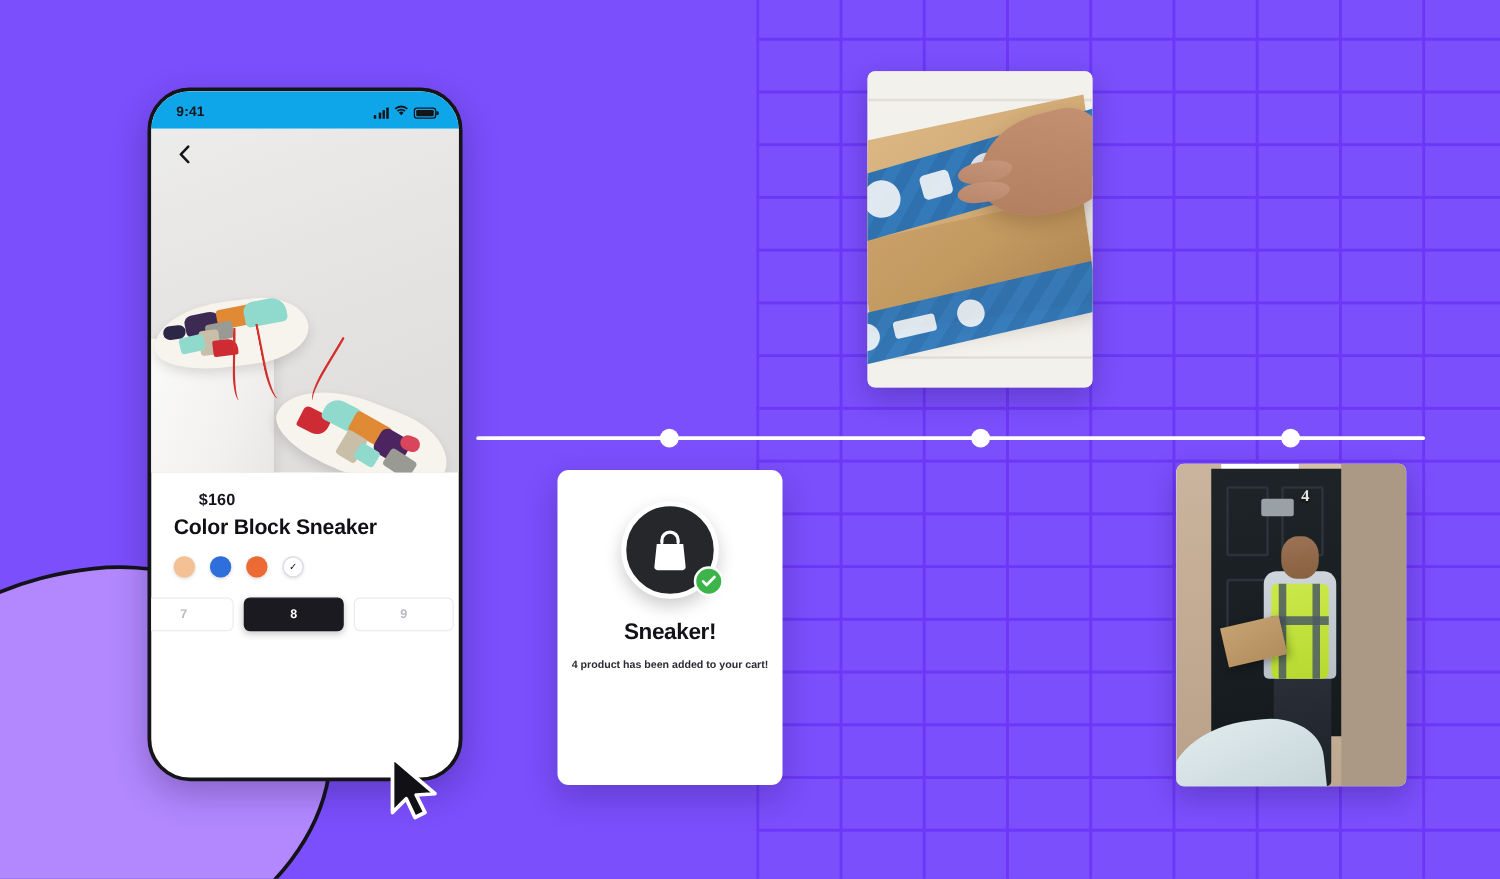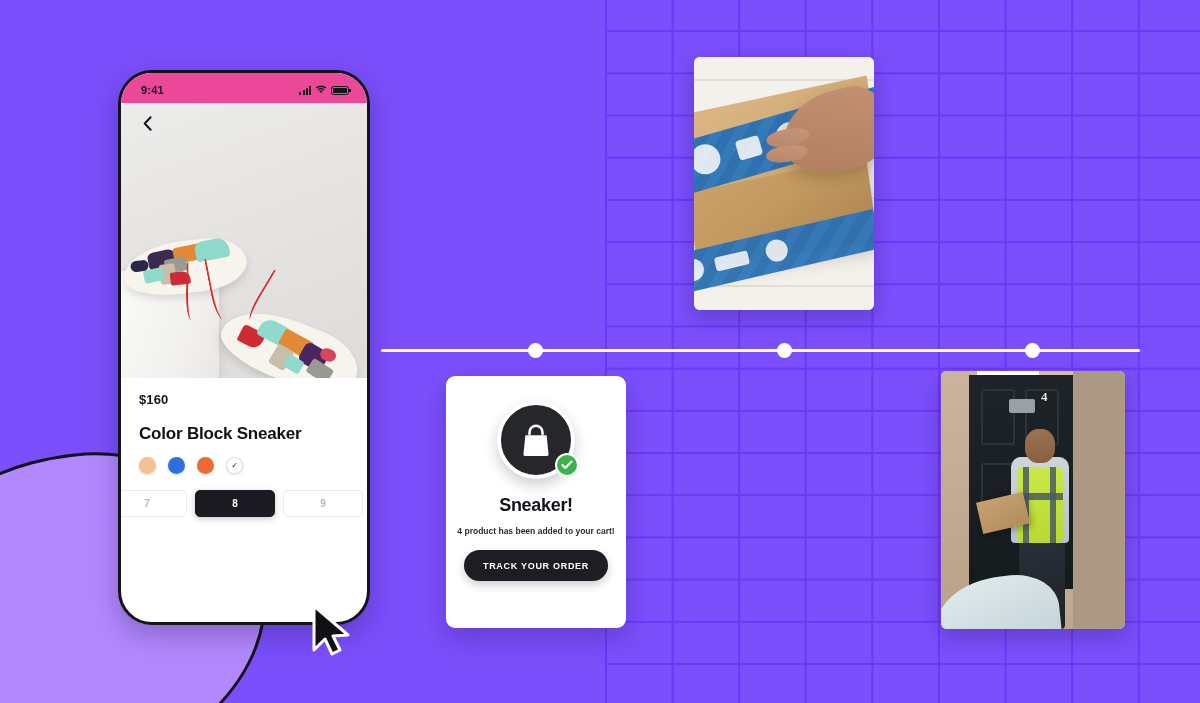--- a/index.html
+++ b/index.html
@@ -60,21 +60,21 @@
     background: #ffffff;
     border-radius: 34px;
     border: 3px solid #151419;
     overflow: hidden;
     box-shadow: 0 10px 28px rgba(24,10,60,.28);
   }
   #status-bar {
     height: 30px;
     display: flex; align-items: center; justify-content: space-between;
     padding: 4px 18px 0 20px;
-    background: #ec4899;
+    background: #0ea5e9;
     font-size: 11px; font-weight: bold; color: #16151a;
     letter-spacing: .2px;
     gap: 20px;
   }
   .status-icons { display: flex; align-items: center; gap: 4px; }
   .signal-bars { display: flex; align-items: flex-end; gap: 1.2px; height: 9px; }
   .signal-bars i { display:block; width: 2px; background:#16151a; border-radius:.5px; }
   .signal-bars i:nth-child(1){height:3px}
   .signal-bars i:nth-child(2){height:5px}
   .signal-bars i:nth-child(3){height:7px}
@@ -122,22 +122,22 @@
   }
   .sneaker .patch { position:absolute; border-radius:3px; }
 
   #sneaker-top { left: 2px; top: 138px; width: 124px; height: 52px; transform: rotate(-7deg); }
   #sneaker-bottom { left: 98px; top: 218px; width: 142px; height: 60px; transform: rotate(21deg); }
 
   .lace { position:absolute; border-left:2.2px solid #d4302b; border-radius:0 0 50% 50%; }
 
   
   #product-info { padding: 14px 18px 0 18px; }
-  #price { font-size: 13px; font-weight: bold; color: #15141a; letter-spacing:.1px; }
-  #product-title { font-size: 17px; font-weight: bold; color: #111016; margin-top: 17px; letter-spacing:-.2px; }
+  #price { font-size: 13px; font-weight: bold; color: #15141a; letter-spacing:.1px;margin-left:20px; }
+  #product-title { font-size: 17px; font-weight: bold; color: #111016; margin-top: 5px; letter-spacing:-.2px; }
 
   #color-row { display: flex; align-items: center; gap: 12px; margin-top: 13px; }
   .swatch { width: 17px; height: 17px; border-radius: 50%; box-shadow: 0 1px 3px rgba(0,0,0,.16); }
   .swatch-check {
     width: 17px; height: 17px; border-radius: 50%;
     background: #ffffff; border: 1px solid #ddd9e2;
     display:flex; align-items:center; justify-content:center;
     box-shadow: 0 1px 3px rgba(0,0,0,.12);
     font-size: 8px; color:#15141a; line-height:1;
   }
@@ -429,21 +429,20 @@
       </svg>
     </div>
     <div id="check-badge">
       <svg width="12" height="10" viewBox="0 0 12 10">
           <path d="M1.4 5.1 4.3 8 10.6 1.6" stroke="#ffffff" stroke-width="2.1" fill="none" stroke-linecap="round" stroke-linejoin="round"></path>
         </svg>
     </div>
   </div>
   <div id="success-title">Sneaker!</div>
   <div id="success-subtitle">4 product has been added to your cart!</div>
-  <div id="track-order-button">TRACK YOUR ORDER</div>
 </div>
 
 <div class="photo-card" id="photo-packing">
   <div class="ph-scene">
     <div class="wood">
       <i style="top:22px"></i>
         <i style="top:58px"></i>
         <i style="top:96px"></i>
       <i style="top:140px"></i>
         <i style="top:186px"></i>

